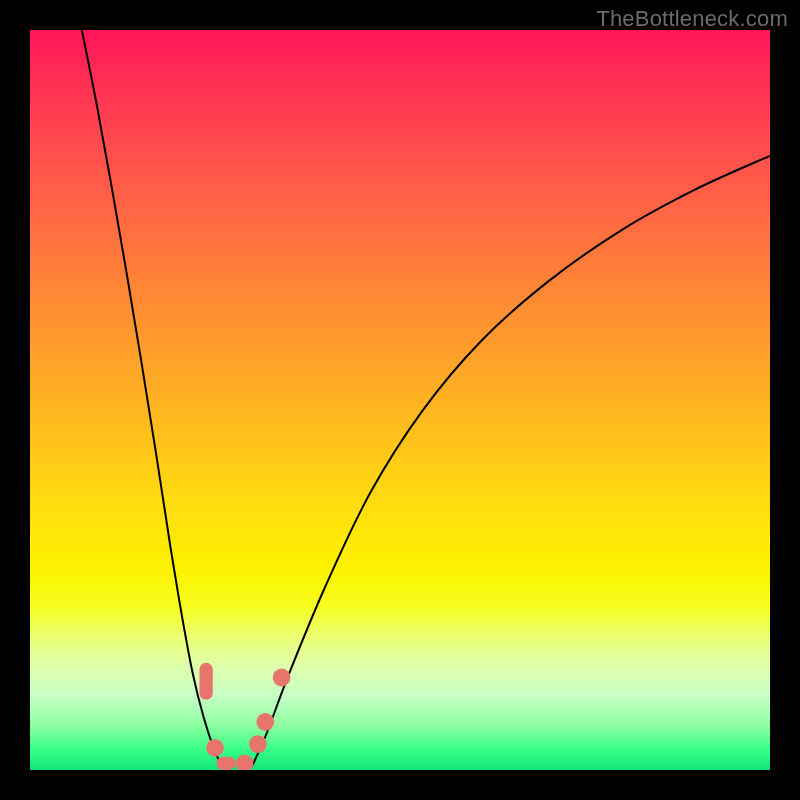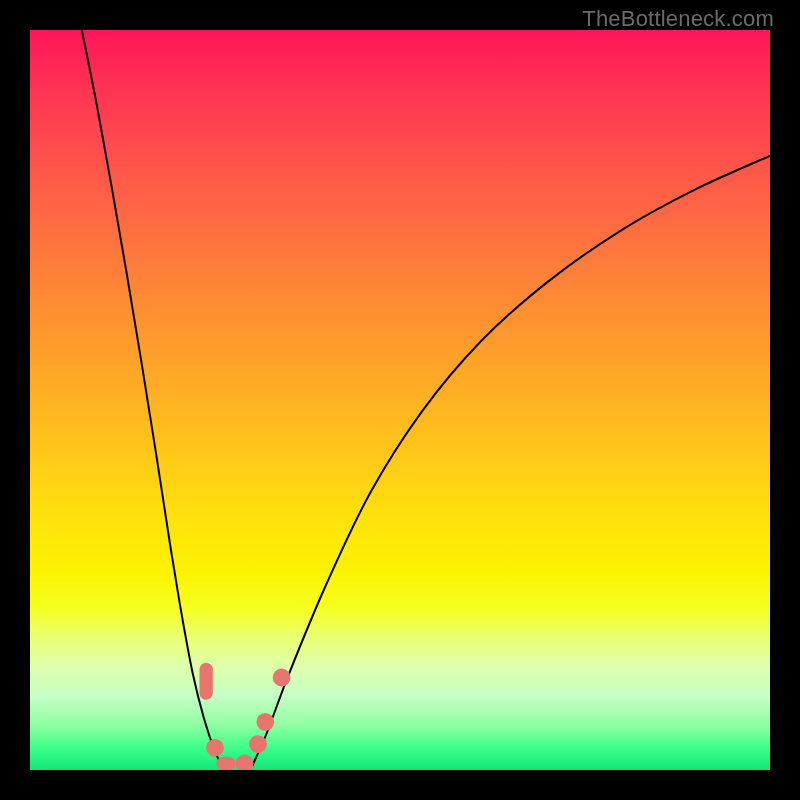--- a/index.html
+++ b/index.html
@@ -12,21 +12,21 @@
   }
   .outer {
     width: 800px;
     height: 800px;
     background: #000;
     position: relative;
   }
   .watermark {
     position: absolute;
     top: 6px;
-    right: 26px;
+    right: 12px;
     color: #6b6b6b;
     font-size: 22px;
     font-weight: 500;
     letter-spacing: 0.2px;
     z-index: 5;
     margin-left: 9px;
   }
   .plot {
     position: absolute;
     left: 30px;

